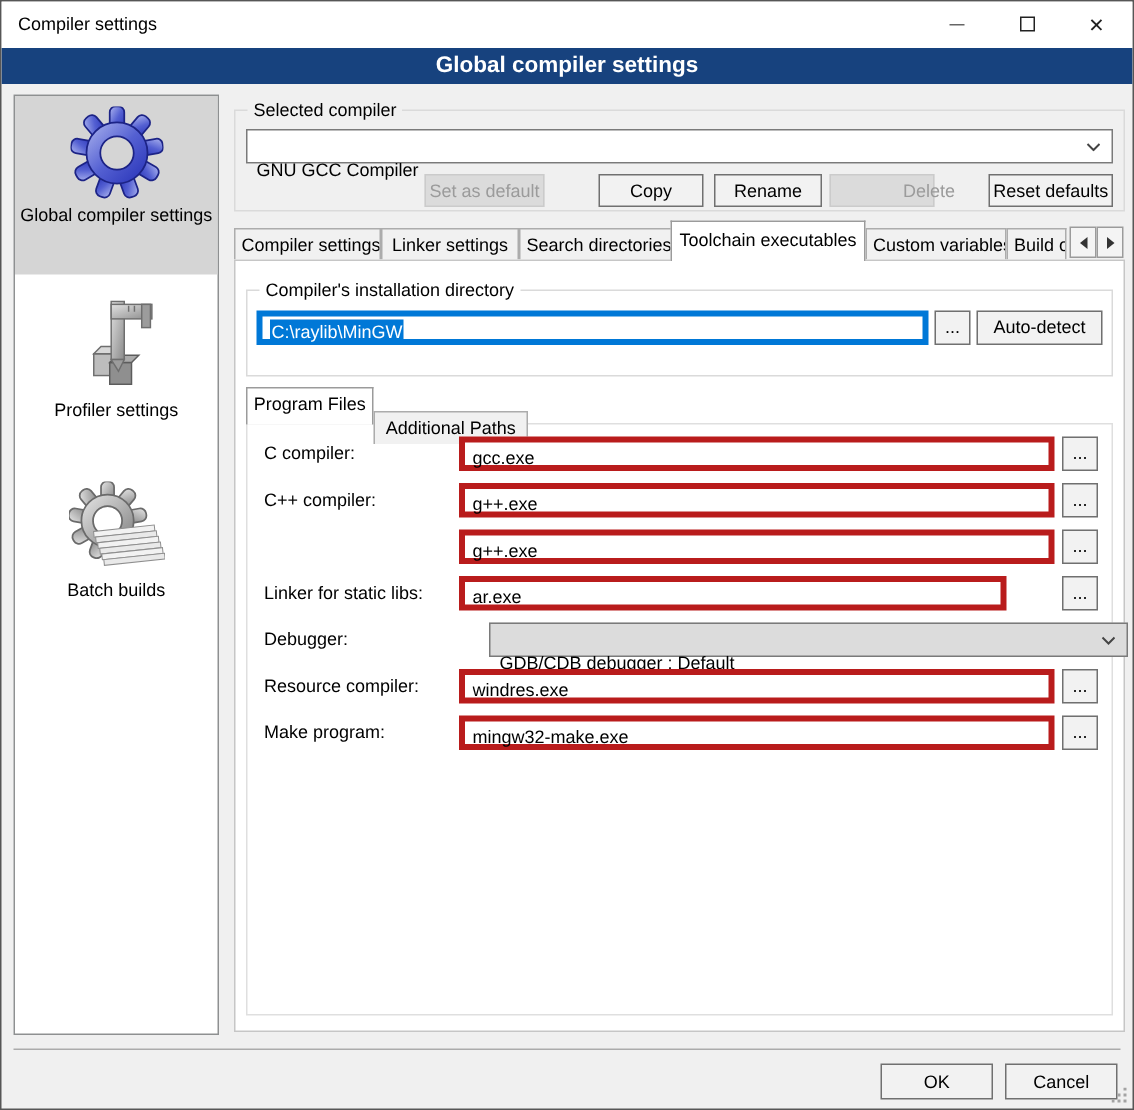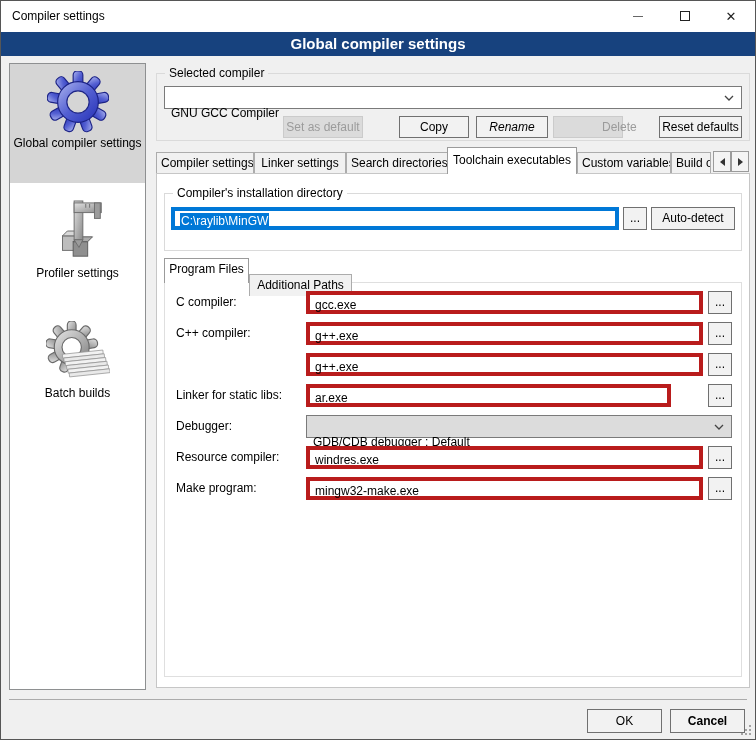--- a/index.html
+++ b/index.html
@@ -35,21 +35,21 @@
     position:absolute; height:22px; background:#F2F2F2; border:1px solid #707070;
     text-align:center; line-height:20px; font-size:12px; color:#000;
   }
   .btn.disabled { background:#DBDBDB; border-color:#CBCBCB; color:#9B9B9B; }
   .groupbox { position:absolute; border:1px solid #DADADA; }
   .groupbox .legend { position:absolute; top:-8px; left:8px; background:#F0F0F0; padding:0 4px; font-size:12px; white-space:nowrap; }
   .groupbox.onwhite .legend { background:#FFFFFF; }
   .combo { position:absolute; background:#FFFFFF; border:1px solid #7A7A7A; height:23px; }
   .combo .val { position:absolute; left:6px; top:16px; right:22px; line-height:21px; white-space:nowrap; overflow:hidden; }
   .combo .chev { position:absolute; right:7px; top:8px; }
-  .combo.gray { background:#DCDCDC; }
+  .combo.gray { background:#DCDCDC;margin-left:20px; }
   .field { position:absolute; background:#FFFFFF; border:4px solid #b91c1c; height:23px; }
   .field .val { position:absolute; left:5px; top:0; right:4px; line-height:21px; white-space:nowrap; overflow:hidden; }
   .field.focused { border-color:#0078D7; }
   .field .sel { background:#0078D7; color:#FFFFFF; padding:1px 1px 2px 1px; }
   
   .tab { position:absolute; top:151px; height:21px; background:#F1F1F1; border:1px solid #ACACAC; border-bottom:none;
          line-height:20px; text-align:center; white-space:nowrap; overflow:hidden; font-size:12px; padding:0 4px; }
   .tab.active { top:146px; height:27px; background:#FFFFFF; z-index:3; line-height:24px; border-color:#9B9B9B; }
   .tabspin { position:absolute; top:150px; width:18px; height:21px; background:#F4F4F4; border:1px solid #9B9B9B;
              display:flex; align-items:center; justify-content:center; z-index:4; }
@@ -179,21 +179,21 @@
     <span class="legend">Selected compiler</span>
   </div>
   <div class="combo z2" style="left:163px; top:85px; width:578px;">
     <span class="val">GNU GCC Compiler</span>
     <svg class="chev" width="10" height="6">
         <polyline points="1,1 5,5 9,1" fill="none" stroke="#444" stroke-width="1.3"></polyline>
       </svg>
   </div>
   <div class="btn disabled z2" style="left:282px; top:115px; width:80px;">Set as default</div>
   <div class="btn z2" style="left:398px; top:115px; width:70px;">Copy</div>
-  <div class="btn z2" style="left:475px; top:115px; width:72px;font-style:italic;">Rename</div>
+  <div class="btn z2" style="left:475px; top:115px; width:72px;">Rename</div>
   <div class="btn disabled z2" style="left:552px; top:115px; width:70px;padding-left:48px;">Delete</div>
   <div class="btn z2" style="left:658px; top:115px; width:83px;">Reset defaults</div>
 
   <div class="tab" style="left:155px; width:98px;">Compiler settings</div>
   <div class="tab" style="left:253px; width:92px;">Linker settings</div>
   <div class="tab" style="left:345px; width:103px;">Search directories</div>
   <div class="tab active" style="left:446px; width:130px;">Toolchain executables</div>
   <div class="tab" style="left:576px; width:94px;">Custom variables</div>
   <div class="tab" style="left:670px; width:40px; text-align:left;">Build options</div>
   <div class="tabspin" style="left:712px;">
@@ -256,21 +256,21 @@
   <div class="btn z2" style="left:707px; top:445px; width:24px; height:23px; line-height:21px;">...</div>
 
   <div class="flabel" style="top:476px;">Make program:</div>
   <div class="field z2" style="left:305px; top:476px; width:397px;">
     <span class="val">mingw32-make.exe</span>
   </div>
   <div class="btn z2" style="left:707px; top:476px; width:24px; height:23px; line-height:21px;">...</div>
 
   <div class="hsep"></div>
   <div class="btn" style="left:586px; top:708px; width:75px; height:24px; line-height:22px;">OK</div>
-  <div class="btn" style="left:669px; top:708px; width:75px; height:24px; line-height:22px;font-weight:bold;">Cancel</div>
+  <div class="btn" style="left:669px; top:708px; width:75px; height:24px; line-height:22px;">Cancel</div>
   <svg class="grip" width="11" height="11">
     <g fill="#A3A3A3">
       <rect x="8" y="0" width="2" height="2"></rect>
         <rect x="8" y="4" width="2" height="2"></rect>
         <rect x="8" y="8" width="2" height="2"></rect>
       <rect x="4" y="4" width="2" height="2"></rect>
         <rect x="4" y="8" width="2" height="2"></rect>
         <rect x="0" y="8" width="2" height="2"></rect>
     </g>
   </svg>

